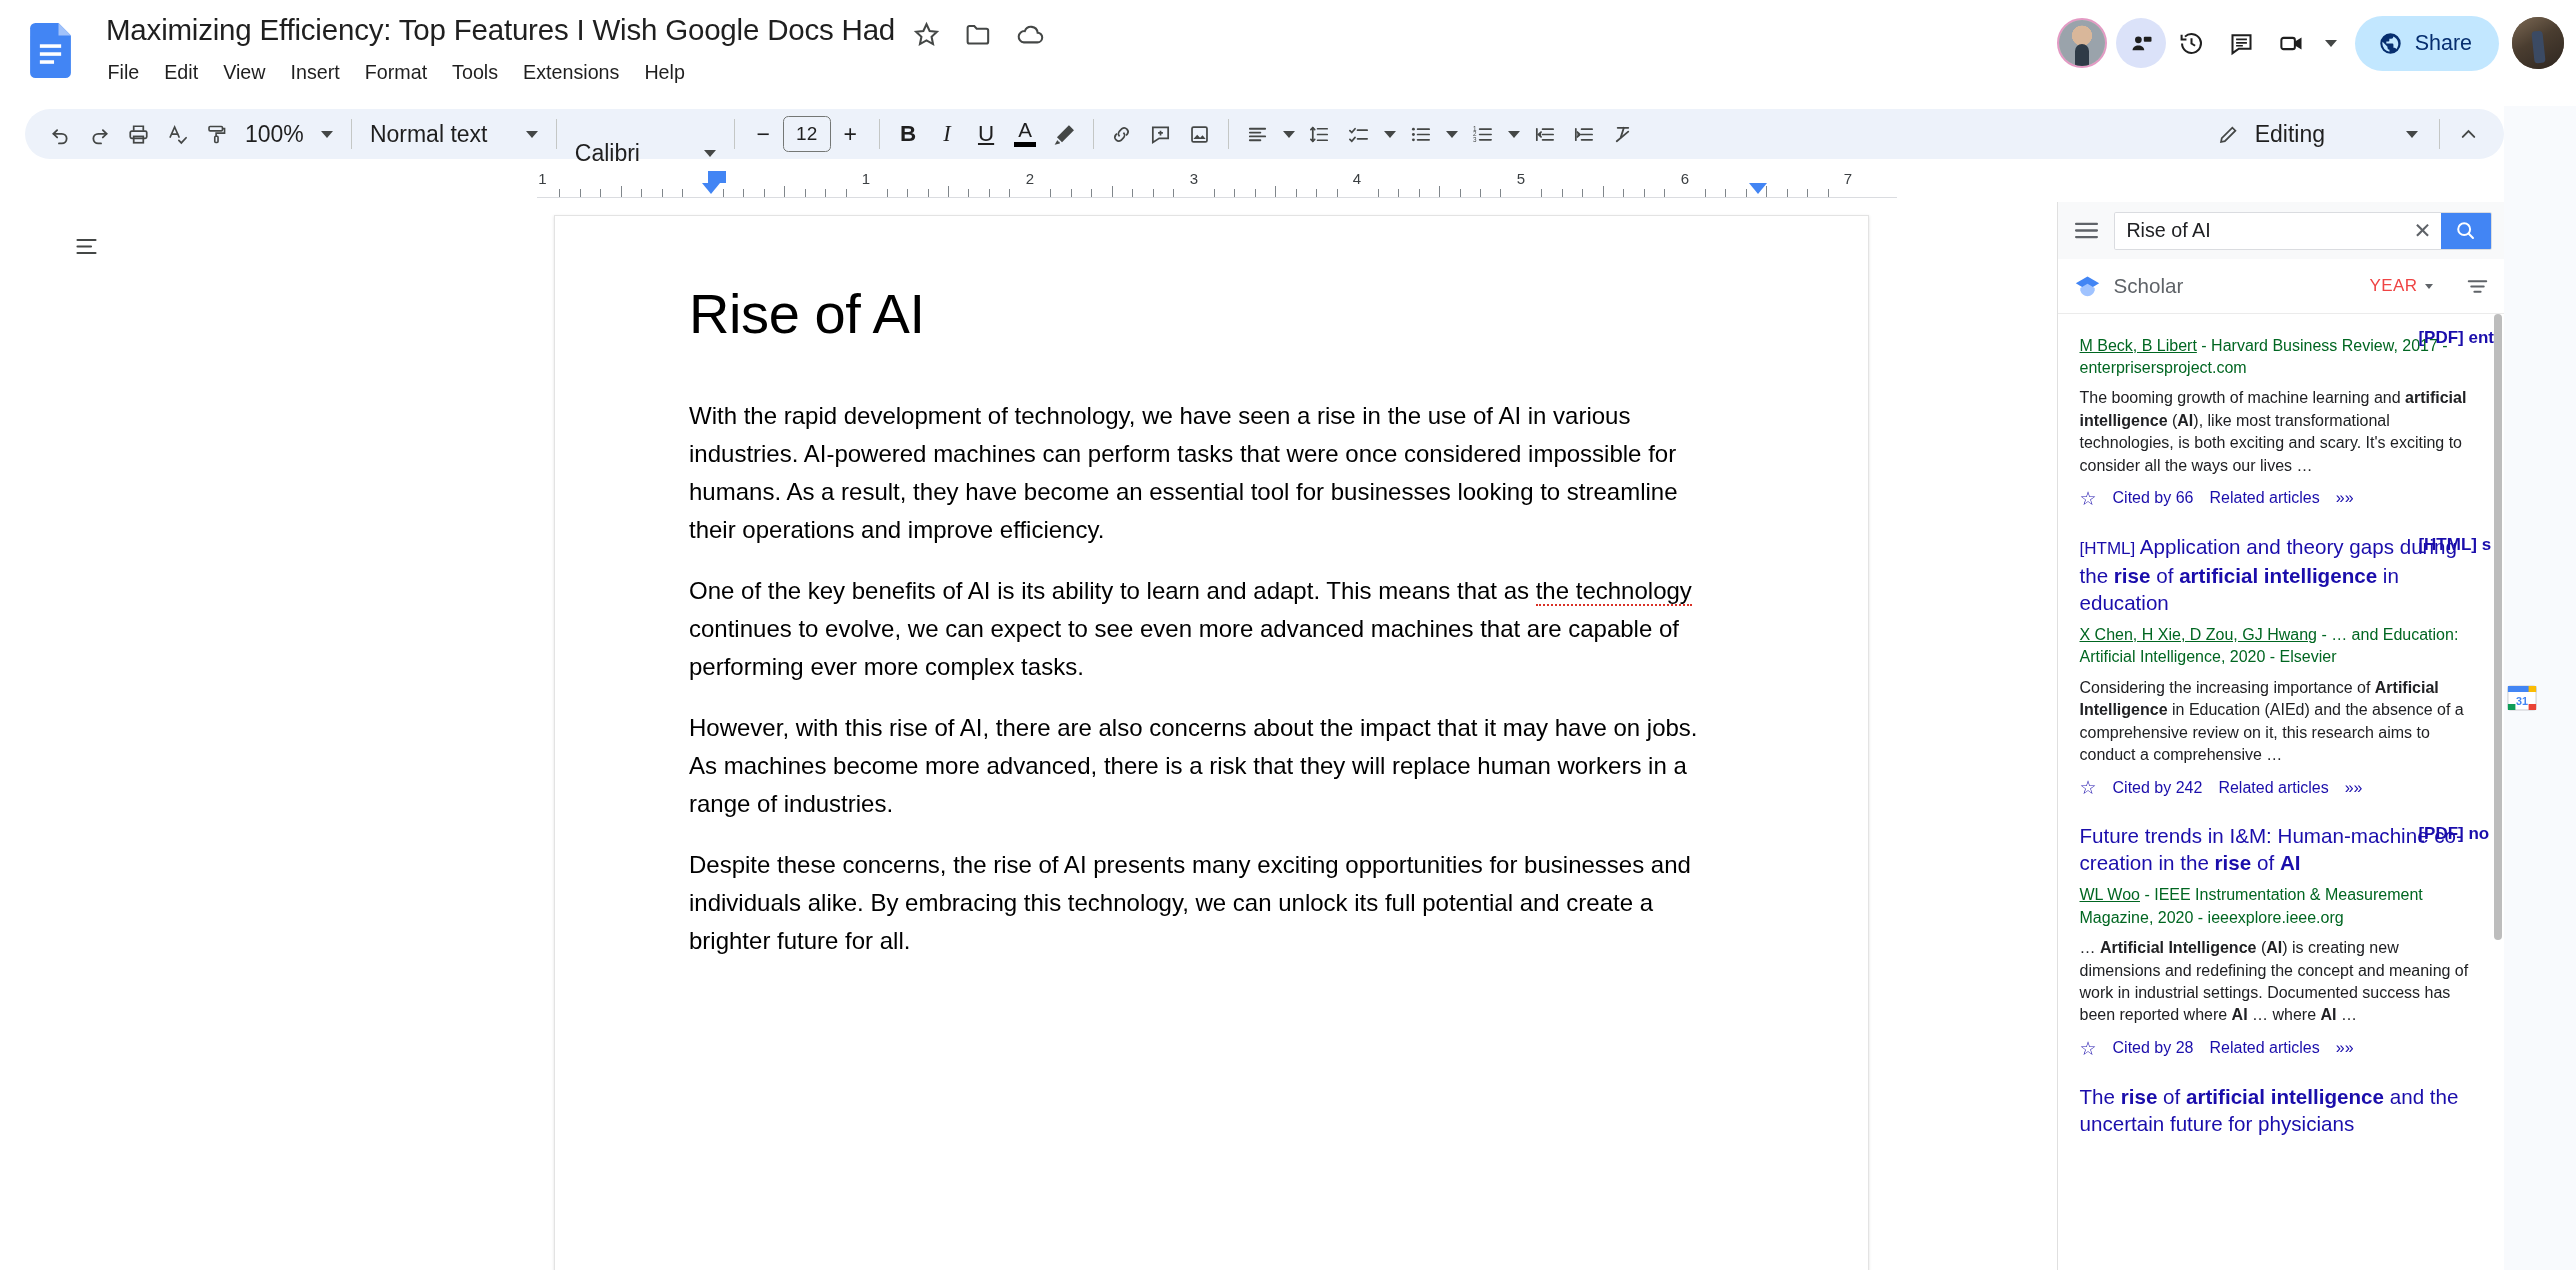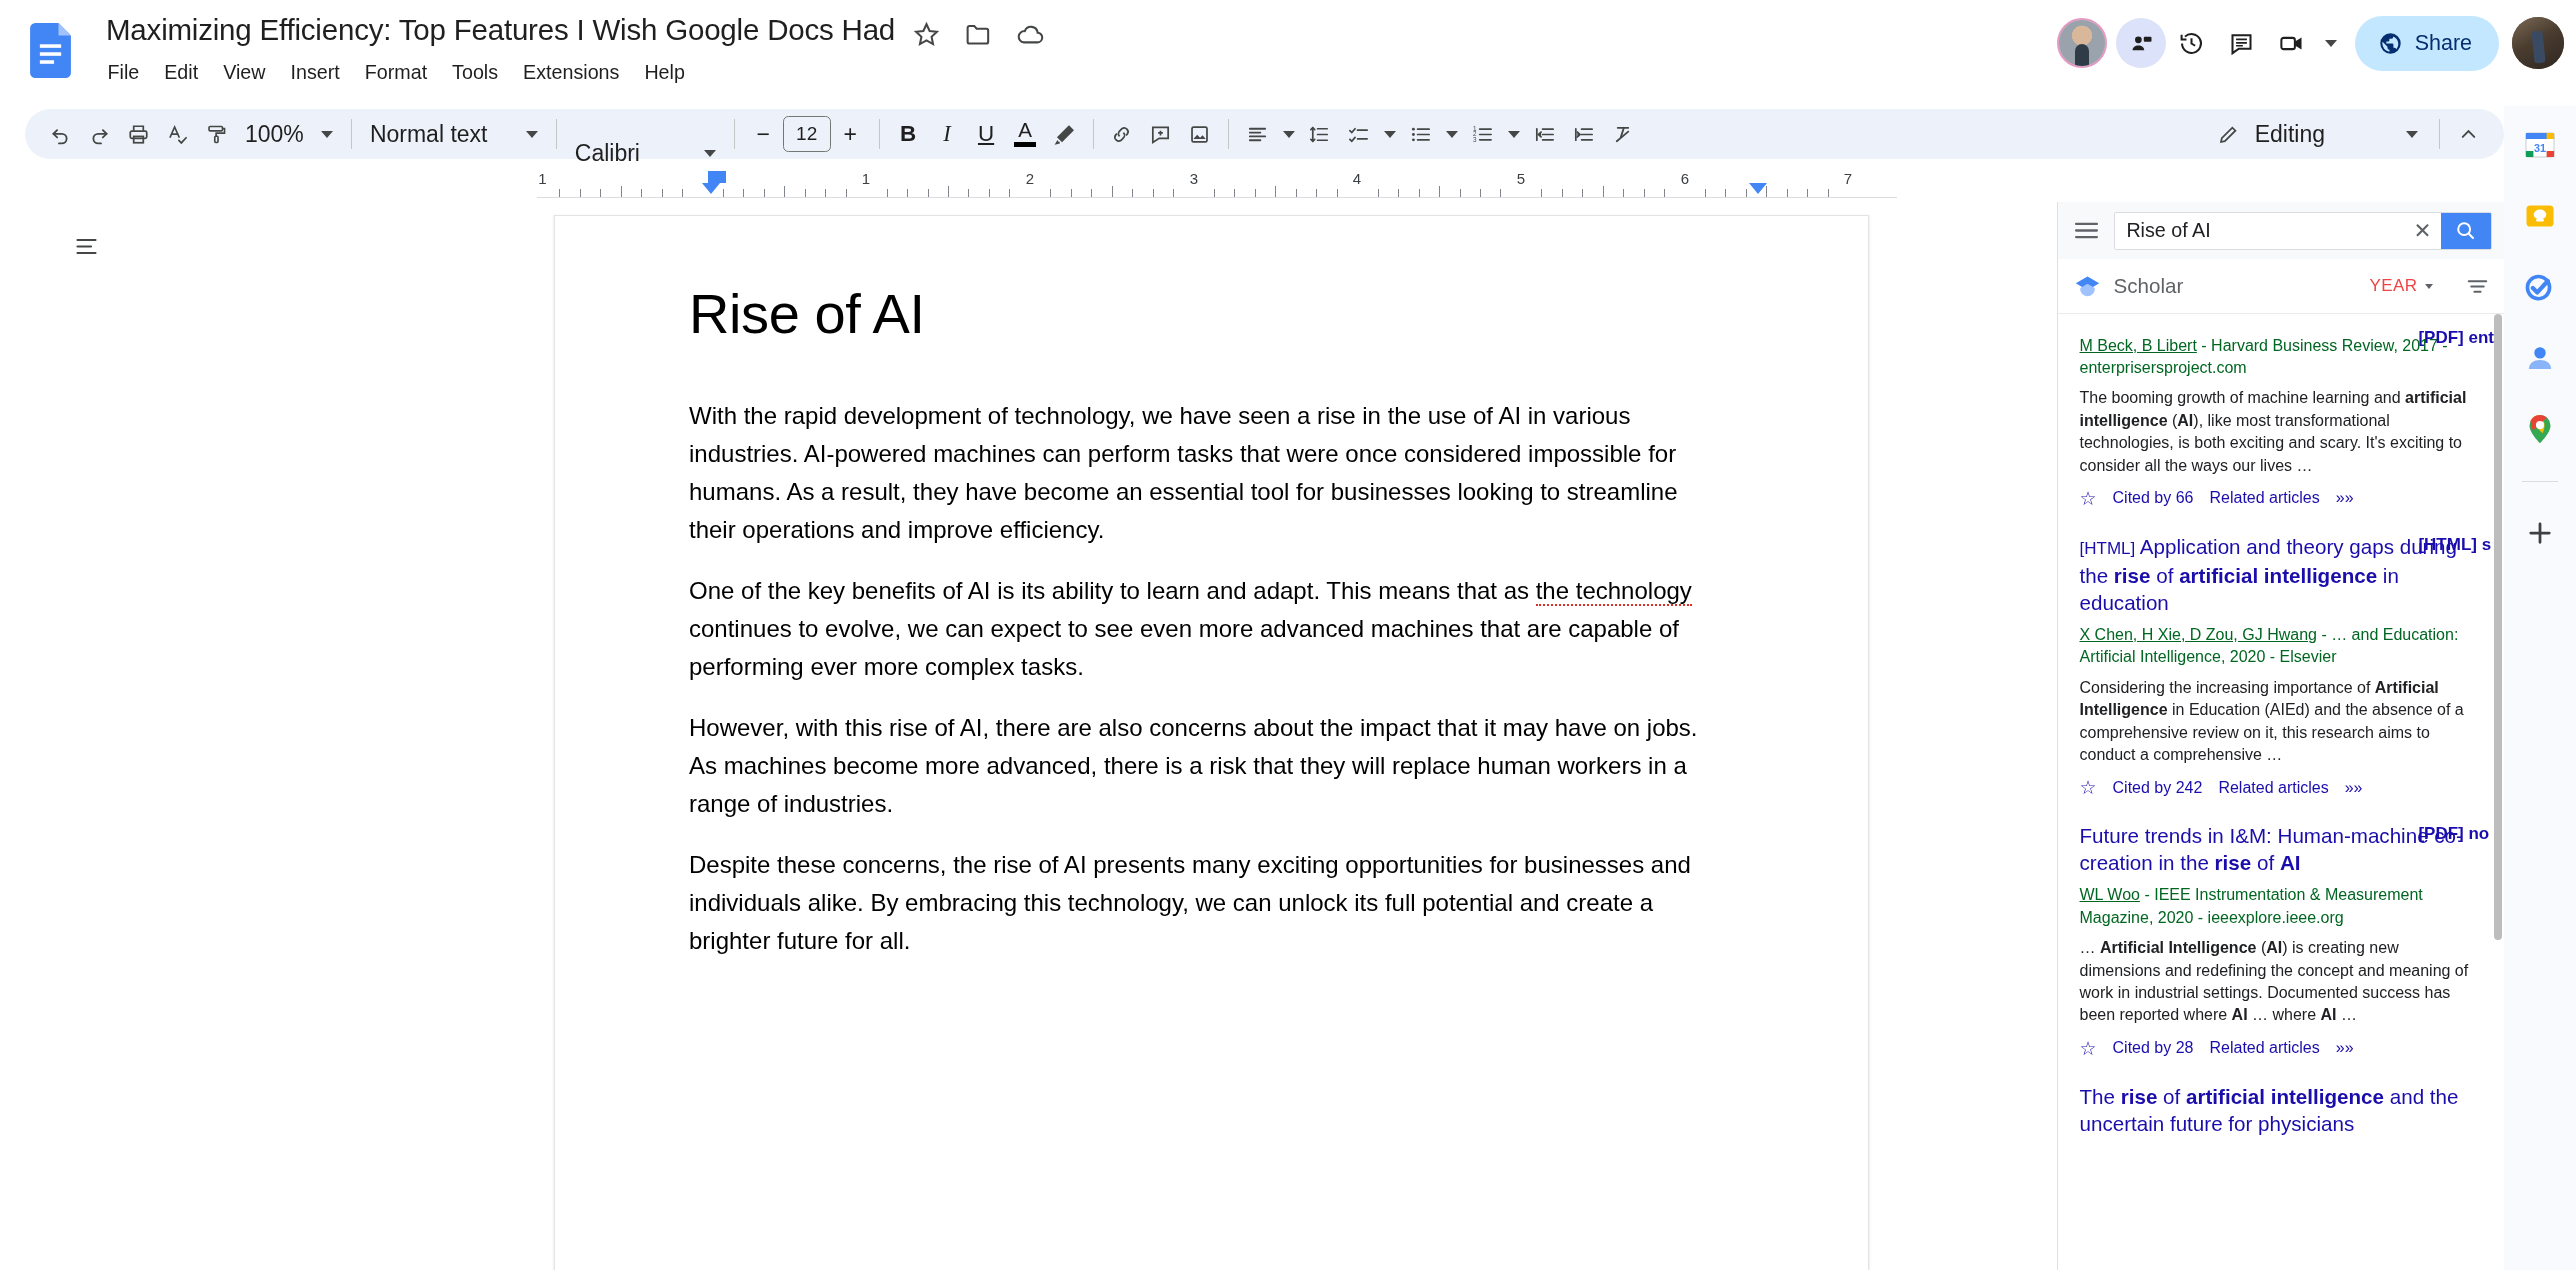--- a/index.html
+++ b/index.html
@@ -203,21 +203,21 @@
   .res-actions span { cursor: pointer; }
   .star { color: #1a0dab; font-size: 19px; }
   #sp-scrollbar {
     position: absolute; right: 1.8px; top: 0px; width: 8px; height: 626px;
     background: #bdbdbd; border-radius: 4.5px; cursor: pointer;
   }
 
   
   #rail {
     position: absolute; right: 0; top: 106px; width: 72px; bottom: 0;
-    background: #f8fafd; display: flex; flex-direction: column;
+    background: #f8fafd; display: flex; flex-direction: row;
     align-items: center; padding-top: 19.7px; gap: 32px;
   }
   .rail-btn { width: 39px; height: 39px; cursor: pointer; display:flex; align-items:center; justify-content:center; }
   #rail-divider { width: 36px; height: 0.9px; background: #dadce0; }
 </style>
 </head>
 <body>
 
 <div id="topbar">
 

